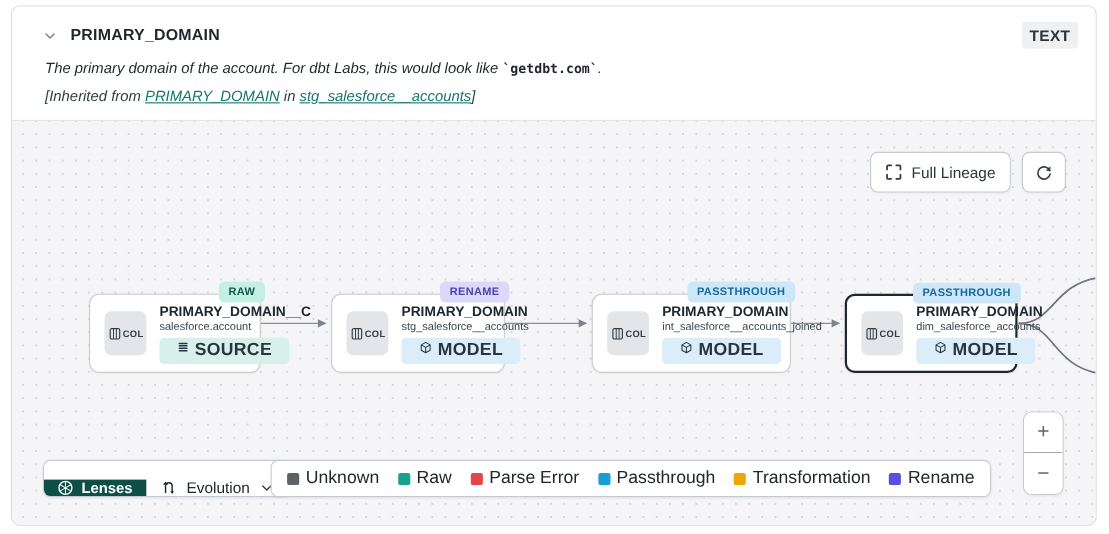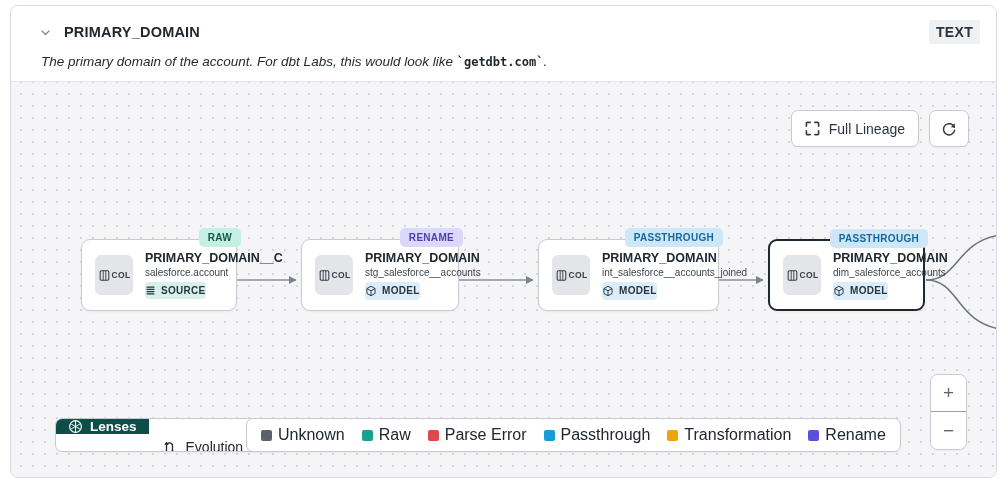--- a/index.html
+++ b/index.html
@@ -36,25 +36,25 @@
   .node.selected { border:2px solid #20272e; }
   .status { position:absolute; top:-12px; right:-5px; font-size:10px; font-weight:700; letter-spacing:.3px; padding:4px 9px; border-radius:5px; }
   .status.raw { background:#c3f0e0; color:#14564b; }
   .status.rename { background:#dcd8fa; color:#4a43ad; }
   .status.passthrough { background:#cde6f8; color:#14699f; }
   .colbox { width:38px; height:40px; background:#e3e5e9; border-radius:6px; display:flex; flex-direction:row; align-items:center; justify-content:center; gap:1px; flex:none; }
   .colbox .col-lbl { font-size:8.5px; font-weight:700; color:#343c44; letter-spacing:.3px; }
   .node-body { display:flex; flex-direction:column; gap:2px; min-width:0; }
   .node-title { font-size:12.5px; font-weight:700; color:#20272e; white-space:nowrap; }
   .node-sub { font-size:10px; color:#3c454e; white-space:nowrap; }
-  .type-pill { display:inline-flex; align-items:center; gap:5px; align-self:flex-start; margin-top:2px; padding:3px 0; border-radius:4px; font-size:10px; font-weight:700; color:#273540; letter-spacing:.3px; }
+  .type-pill { display:inline-flex; align-items:flex-start; gap:5px; align-self:flex-start; margin-top:2px; padding:3px 16px; border-radius:4px; font-size:16px; font-weight:700; color:#273540; letter-spacing:.3px; }
   .type-pill.source { background:#d8f0ea; }
   .type-pill.model { background:#dbedf9; }
   
-  .bl-controls { position:absolute; left:44px; bottom:25px; display:flex; align-items:flex-start; border:1px solid #c6cbd2; border-radius:7px; overflow:hidden; background:#fff; height:34px; box-shadow:0 1px 2px rgba(20,30,40,.04); }
+  .bl-controls { position:absolute; left:28px; bottom:25px; display:flex; align-items:flex-end; border:1px solid #c6cbd2; border-radius:7px; overflow:hidden; background:#fff; height:34px; box-shadow:0 1px 2px rgba(20,30,40,.04); }
   .lenses-btn { display:flex; align-items:center; gap:7px; background:#0d4f48; color:#fff; font-size:13.5px; font-weight:700; padding:0 12px; cursor:pointer; }
   .lens-select { display:flex; align-items:center; gap:9px; padding:0 13px; font-size:14px; color:#20272e; cursor:pointer;margin-top:20px; }
   
   .legend { position:absolute; left:235px; bottom:25px; display:flex; align-items:center; gap:17px; height:34px; padding:0 14px; background:#fff; border:1px solid #c6cbd2; border-radius:7px; box-shadow:0 1px 2px rgba(20,30,40,.04); }
   .legend-item { display:flex; align-items:center; gap:6px; font-size:16px; color:#20272e; font-weight:500; }
   .swatch { width:11px; height:11px; border-radius:2px; flex:none; }
   
   .zoom-stack { position:absolute; right:29px; bottom:27px; width:37px; border:1px solid #c6cbd2; border-radius:8px; background:#fff; overflow:hidden; box-shadow:0 1px 2px rgba(20,30,40,.04); }
   .zoom-btn { height:37px; display:flex; align-items:center; justify-content:center; font-size:19px; color:#5d646c; cursor:pointer; background:#fff; }
   .zoom-btn:first-child { border-bottom:1px solid #9aa0a7; }
@@ -71,20 +71,23 @@
         <svg width="13" height="13" viewBox="0 0 16 16">
             <path d="M3.5 6l4.5 4.5L12.5 6" fill="none" stroke="#7a828b" stroke-width="1.6" stroke-linecap="round" stroke-linejoin="round"></path>
           </svg>
       </span>
       <span class="hdr-title">PRIMARY_DOMAIN</span>
       <span class="hdr-spacer"></span>
       <span class="type-badge">TEXT</span>
     </div>
     <div class="hdr-desc">
       <span>The primary domain of the account. For dbt Labs, this would look like </span><code>`getdbt.com`</code><span>.</span>
+    </div>
+    <div class="hdr-inherit">
+      <span>[Inherited from </span><a>PRIMARY_DOMAIN</a><span> in </span><a>stg_salesforce__accounts</a><span>]</span>
     </div>
   </div>
 
   <div class="canvas">
 
     <svg class="edges" viewBox="0 0 985 385" preserveAspectRatio="none">
       <defs>
         <marker id="arr" markerWidth="7" markerHeight="7" refX="5.5" refY="3.5" orient="auto">
           <path d="M0.5 0.7 L6 3.5 L0.5 6.3 Z" fill="#7c848c"></path>
         </marker>

